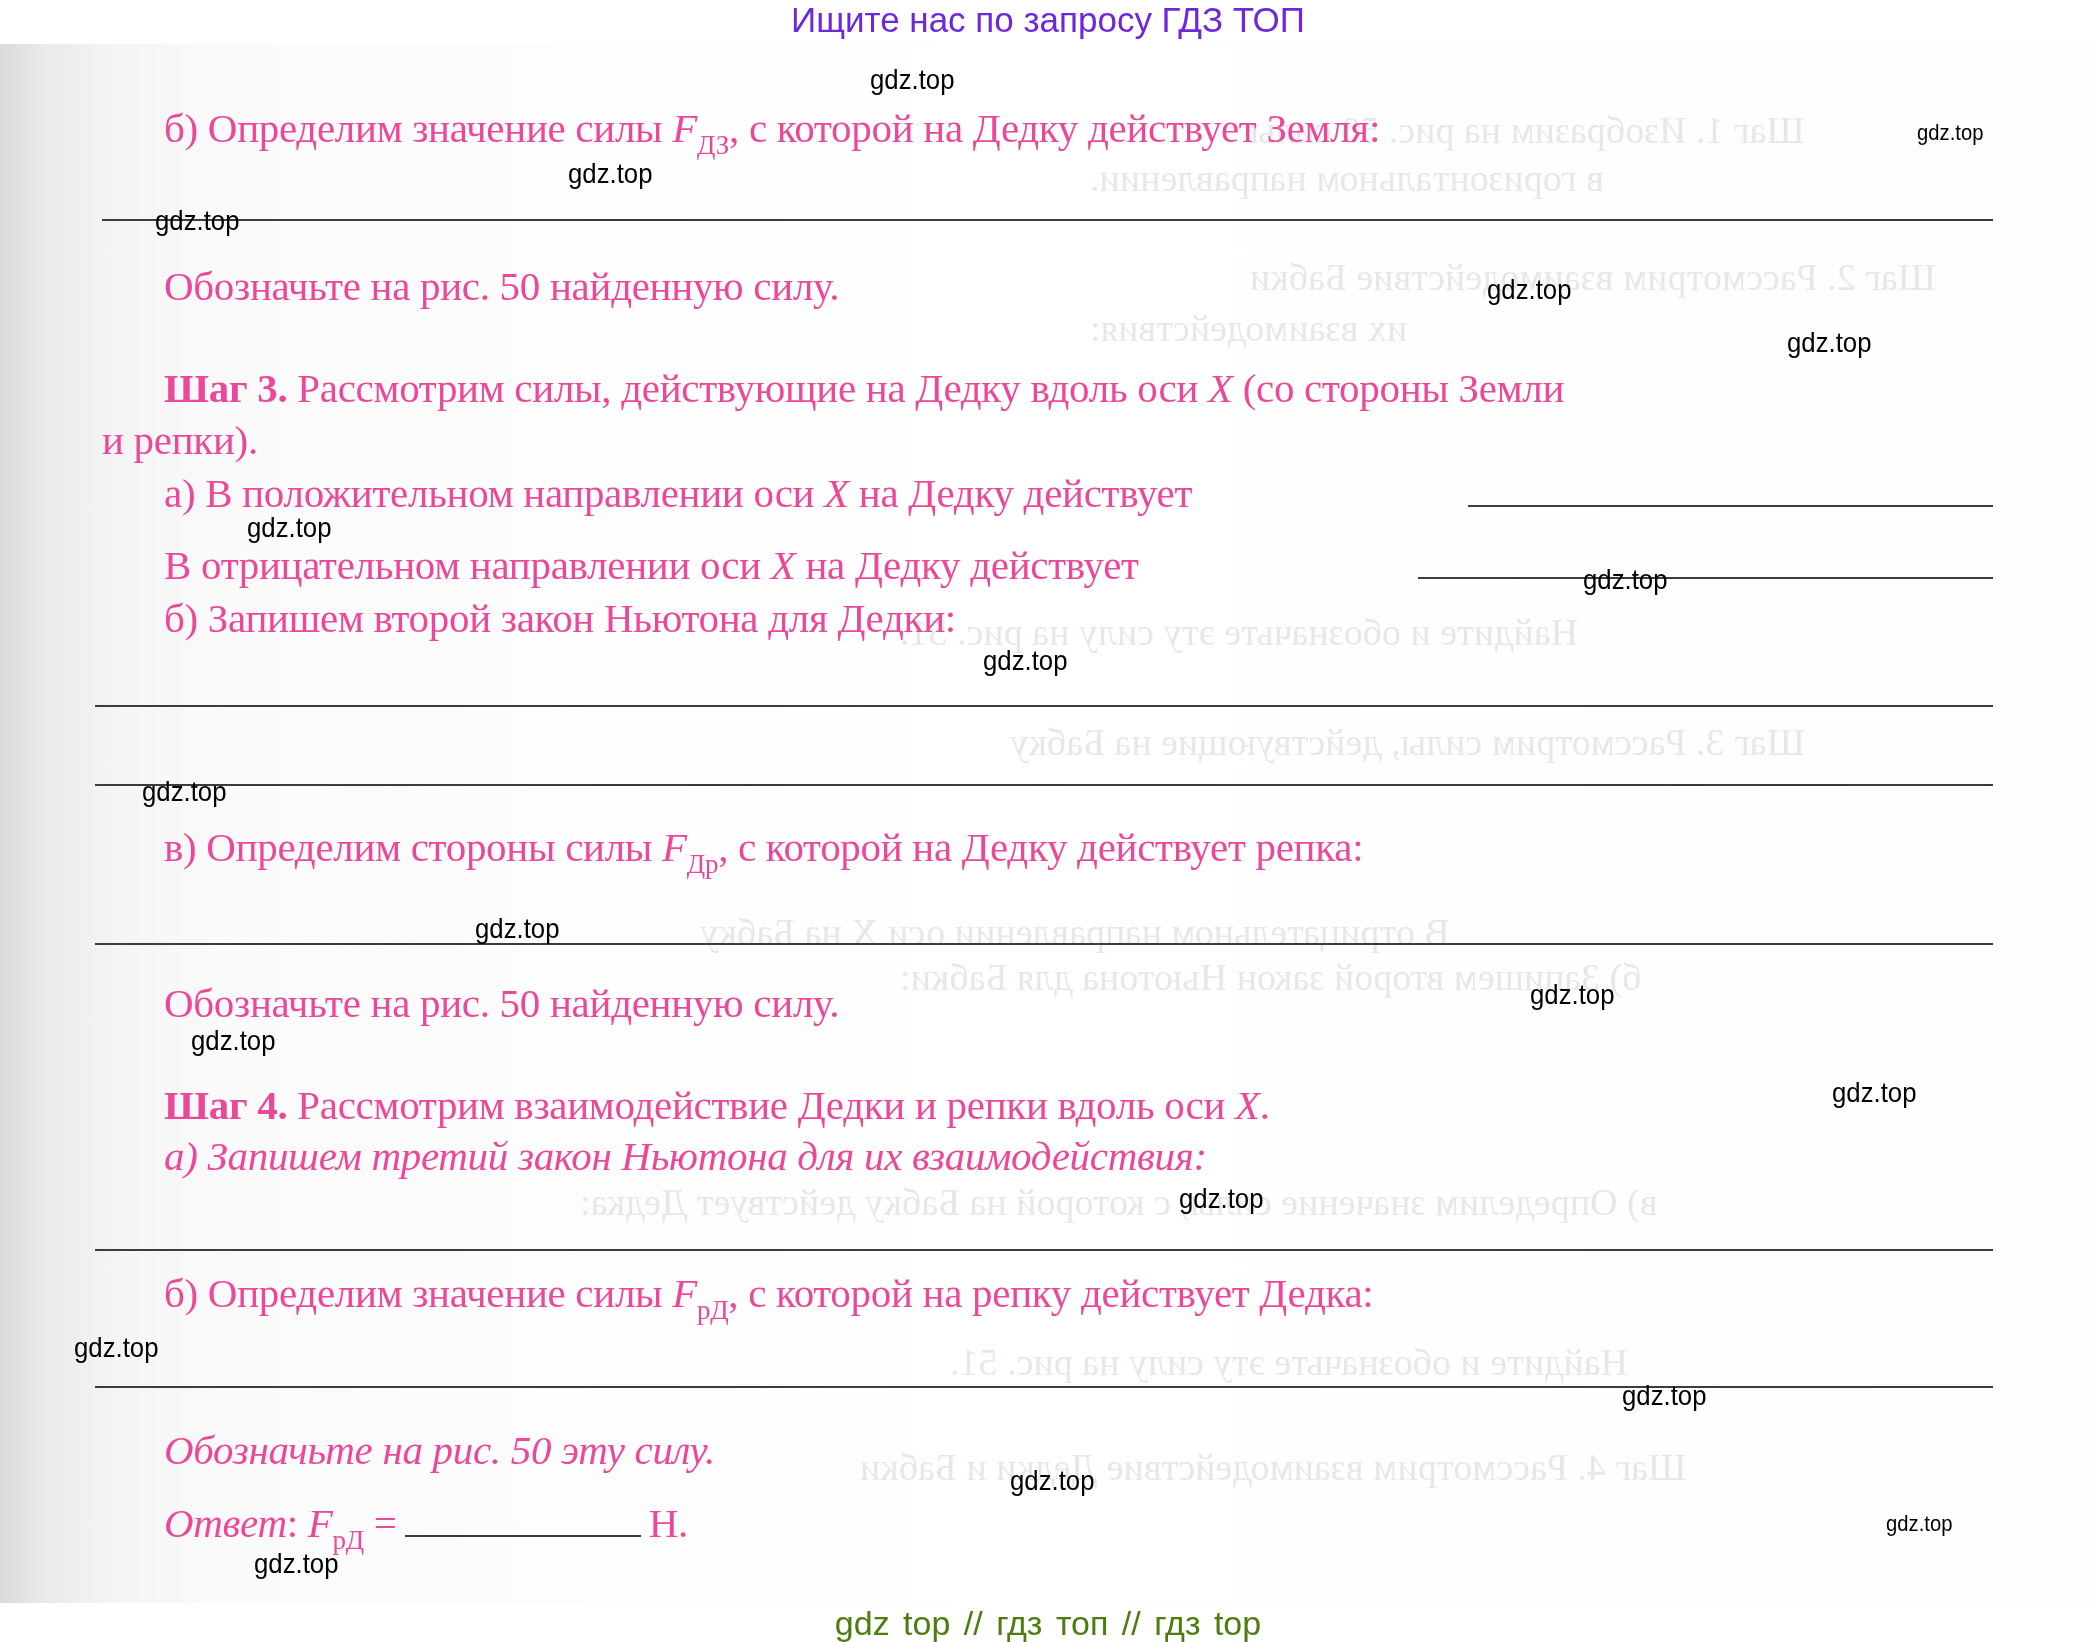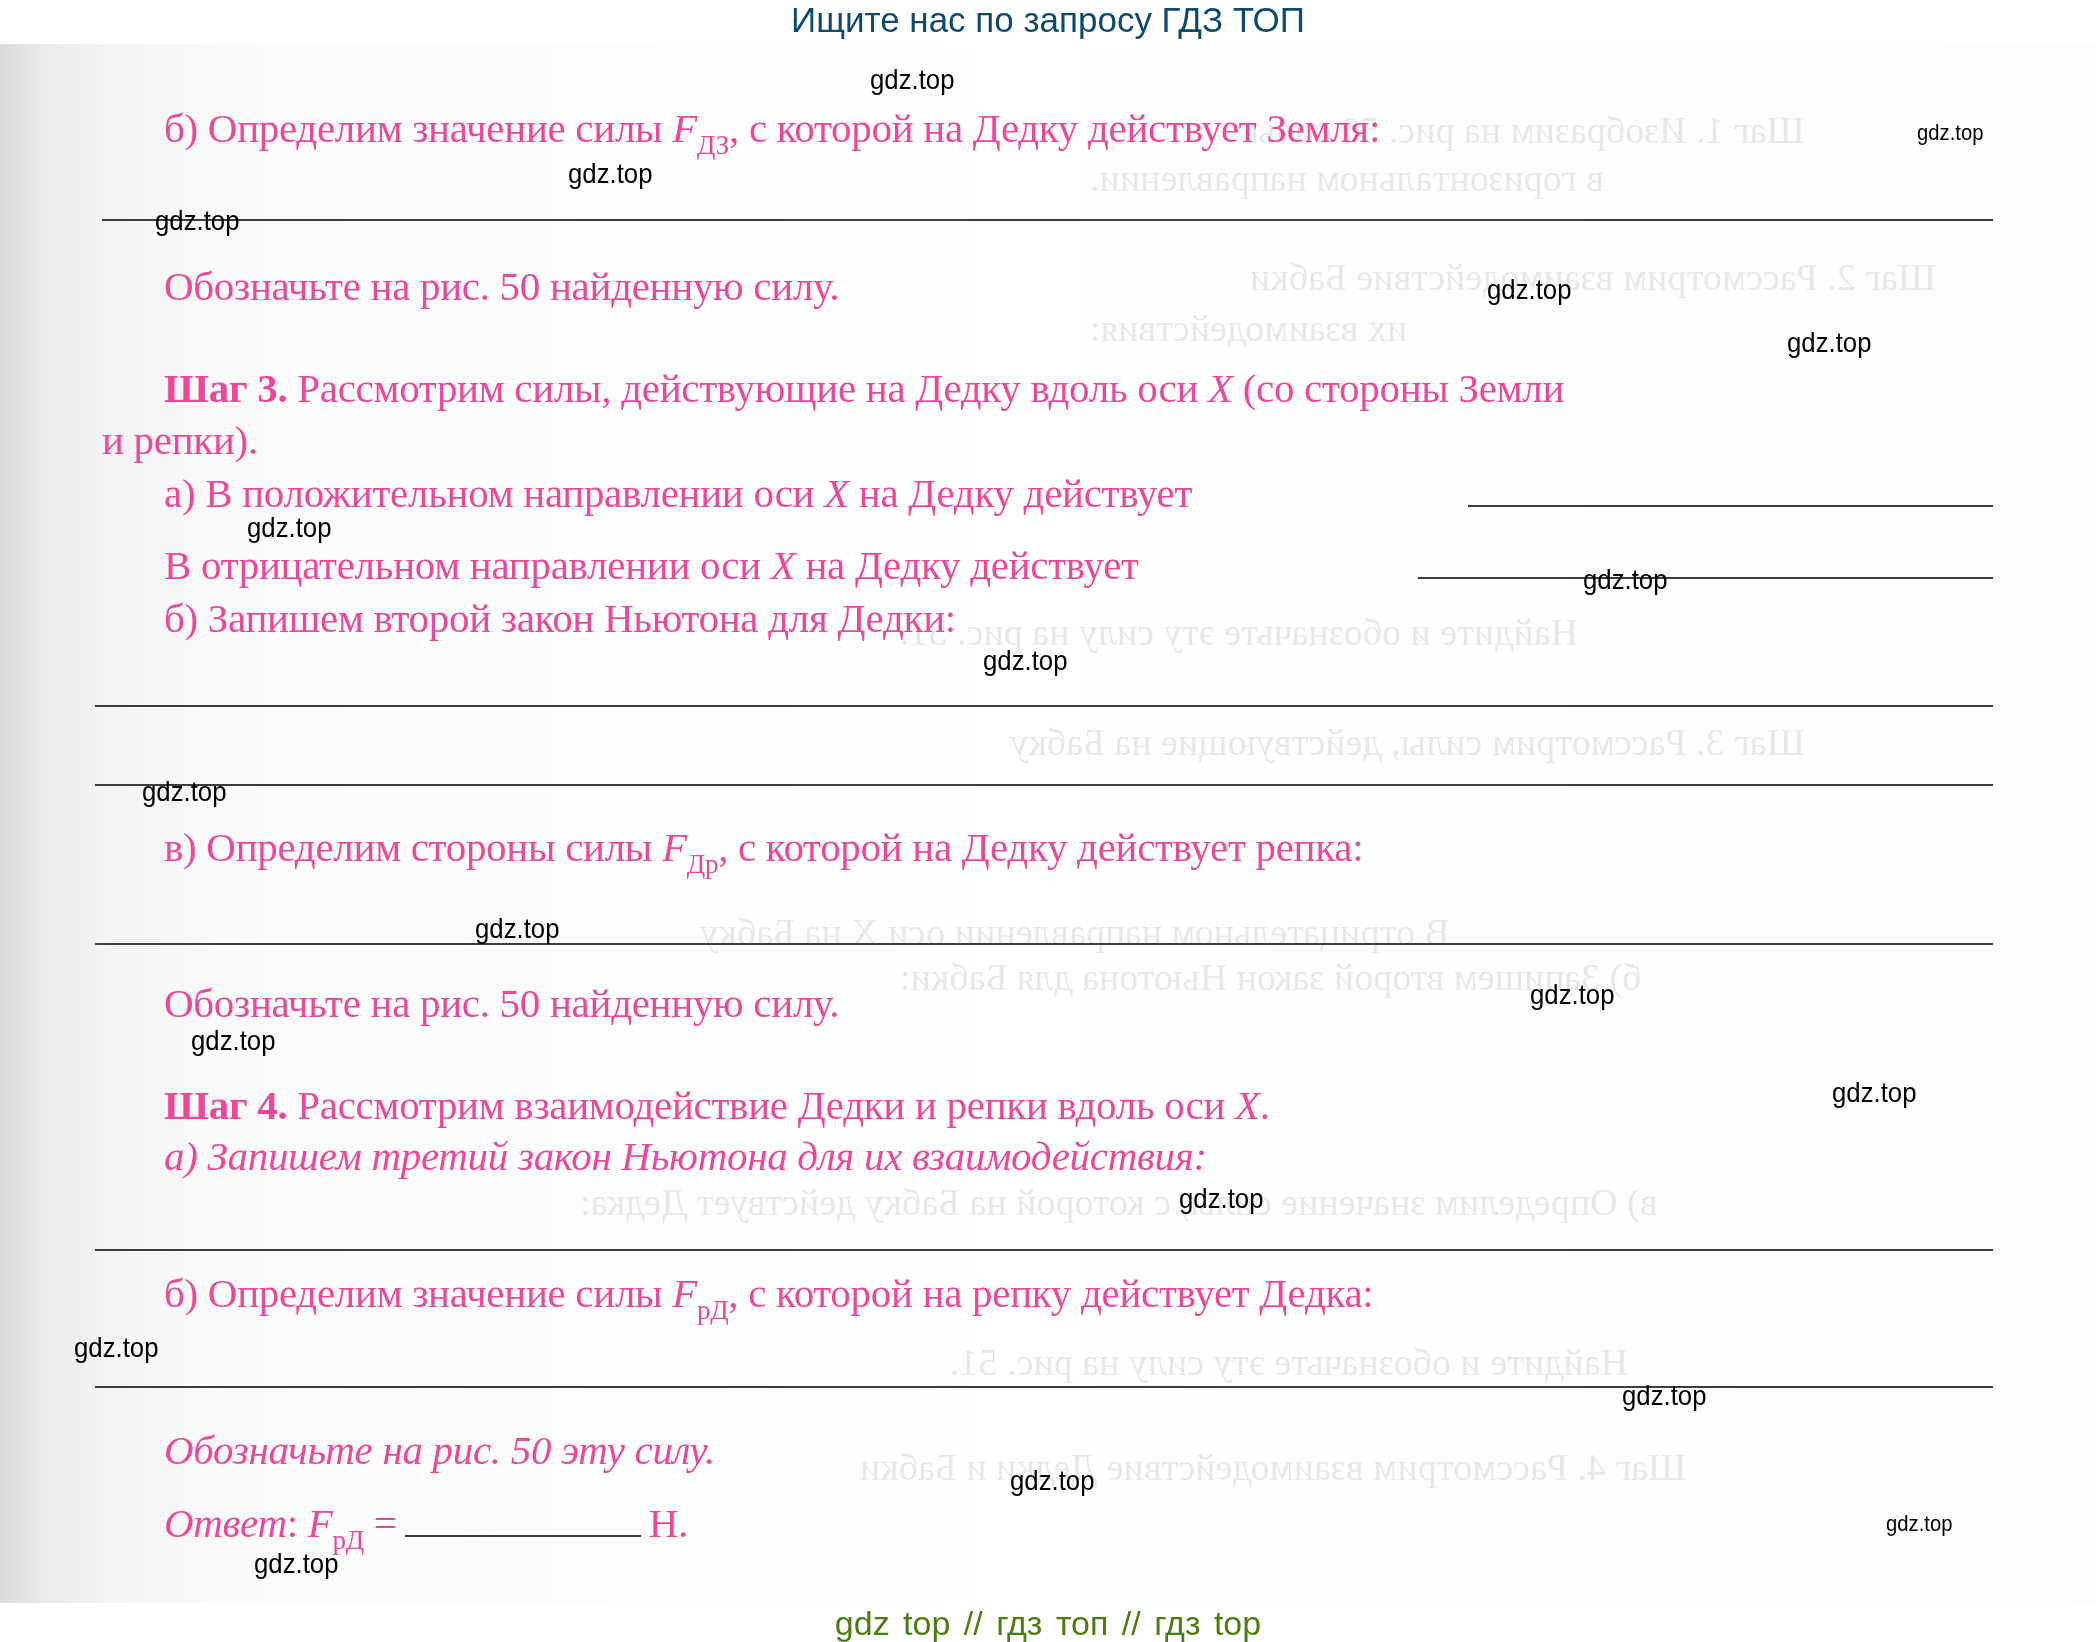--- a/index.html
+++ b/index.html
@@ -3,21 +3,21 @@
 <meta charset="utf-8">
 <style>
   html, body { margin:0; padding:0; }
   body {
     width:2096px; height:1642px; position:relative; overflow:hidden;
     background:#ffffff;
     font-family:"Liberation Serif","DejaVu Serif",serif;
   }
   .banner {
     position:absolute; left:0; top:0; width:2096px; height:40px;
-    text-align:center; color:#0c4a6e;
+    text-align:center; color:#6d28d9;
     font-family:"Liberation Sans","DejaVu Sans",sans-serif;
     font-size:35px; line-height:40px;
   }
   .scan {
     position:absolute; left:0; top:44px; width:2096px; height:1559px;
     background:linear-gradient(to right,#d9dbda 0px,#e8e9e8 40px,#f3f4f3 110px,#fafafa 220px,#fdfdfd 600px,#ffffff 1000px,#fdfdfd 2096px);
   }
   .ghost {
     position:absolute; color:#e6e8e8; font-size:38px; white-space:nowrap;
     transform:scaleX(-1); pointer-events:none;

